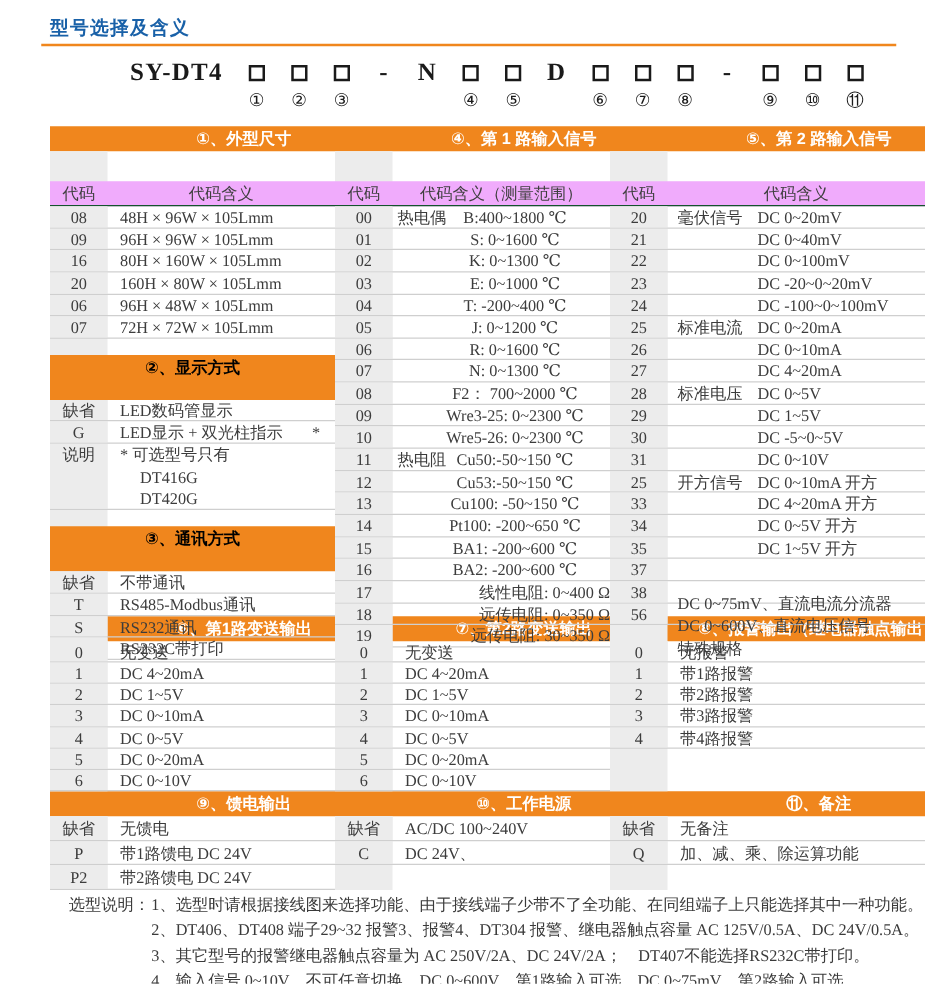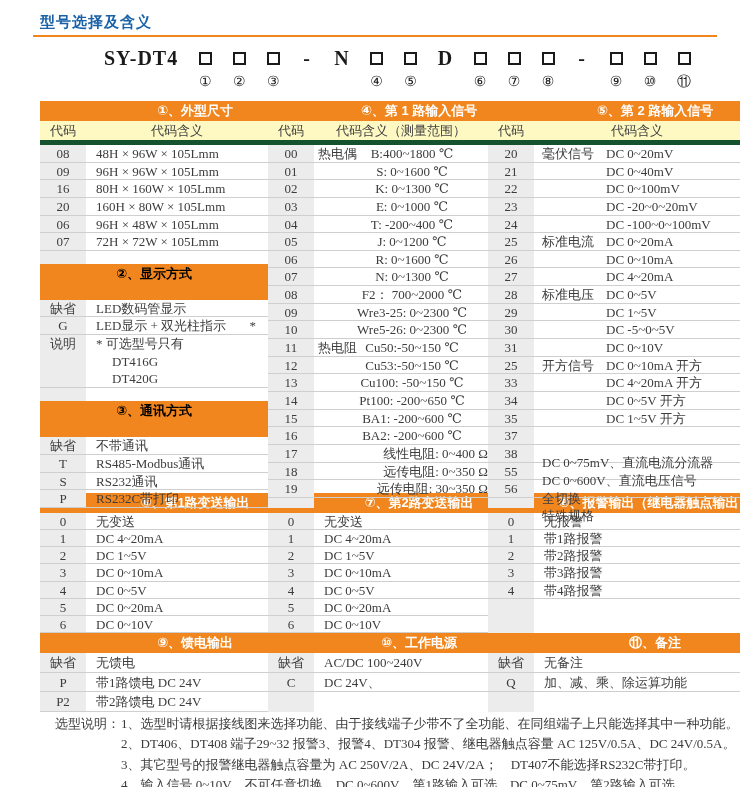--- a/index.html
+++ b/index.html
@@ -25,21 +25,21 @@
   .band{background:#f0861d;height:20px;margin-top:10px;padding-left:41px;}
   .band.mid,.band.bot{margin-top:0;}
   .band .bt{color:#fff;font-family:"Liberation Sans","DejaVu Sans",sans-serif;
     font-weight:bold;font-size:13px;line-height:20px;text-align:center;white-space:nowrap;}
   .body-top{height:372px;}
   .body-bot{height:120px;}
   .body-feet{height:59px;}
   .col{position:relative;}
   .col::before{content:'';position:absolute;left:0;top:0;bottom:0;width:46px;background:#ececec;}
   .tbl{position:relative;}
-  .thead{display:flex;height:19px;line-height:19px;background:#fef9c3;border-bottom:5px solid #14532d;font-size:13px;color:#3f3f3f;}
+  .thead{display:flex;height:19px;line-height:19px;background:#f0abfc;border-bottom:1px solid #14532d;font-size:13px;color:#3f3f3f;margin-top:24px;}
   .thead .hc{width:46px;text-align:center;flex:none;}
   .thead .hm{flex:1;text-align:center;}
   .trow{display:flex;border-bottom:1px solid #cfcfcf;height:17.65px;line-height:17.65px;box-sizing:border-box;}
   .body-bot .trow{height:17.15px;line-height:17.15px;}
   .body-feet .trow{height:19.6px;line-height:19.6px;}
   .tc{font-size:13px;}
   .tc.code{width:46px;flex:none;text-align:center;background:#ececec;color:#3c3c3c;}
   .tc.val{flex:1;position:relative;color:#3c3c3c;white-space:nowrap;}
   .tc.val.left{padding-left:10px;text-align:left;}
   .grp{position:absolute;left:4px;}
@@ -403,24 +403,20 @@
           </div>
           <div class="trow">
             <div class="tc code">37</div>
             <div class="tc val leftfull">DC 0~75mV、直流电流分流器</div>
           </div>
           <div class="trow">
             <div class="tc code">38</div>
             <div class="tc val leftfull">DC 0~600V、直流电压信号</div>
           </div>
           <div class="trow">
-            <div class="tc code">55</div>
-            <div class="tc val leftfull">全切换</div>
-          </div>
-          <div class="trow">
             <div class="tc code">56</div>
             <div class="tc val leftfull">特殊规格</div>
           </div>
         </div>
     </div>
   </div>
 
   <div class="band mid grid3">
     <div class="bt">⑥、第1路变送输出</div>
     <div class="bt">⑦、第2路变送输出</div>

